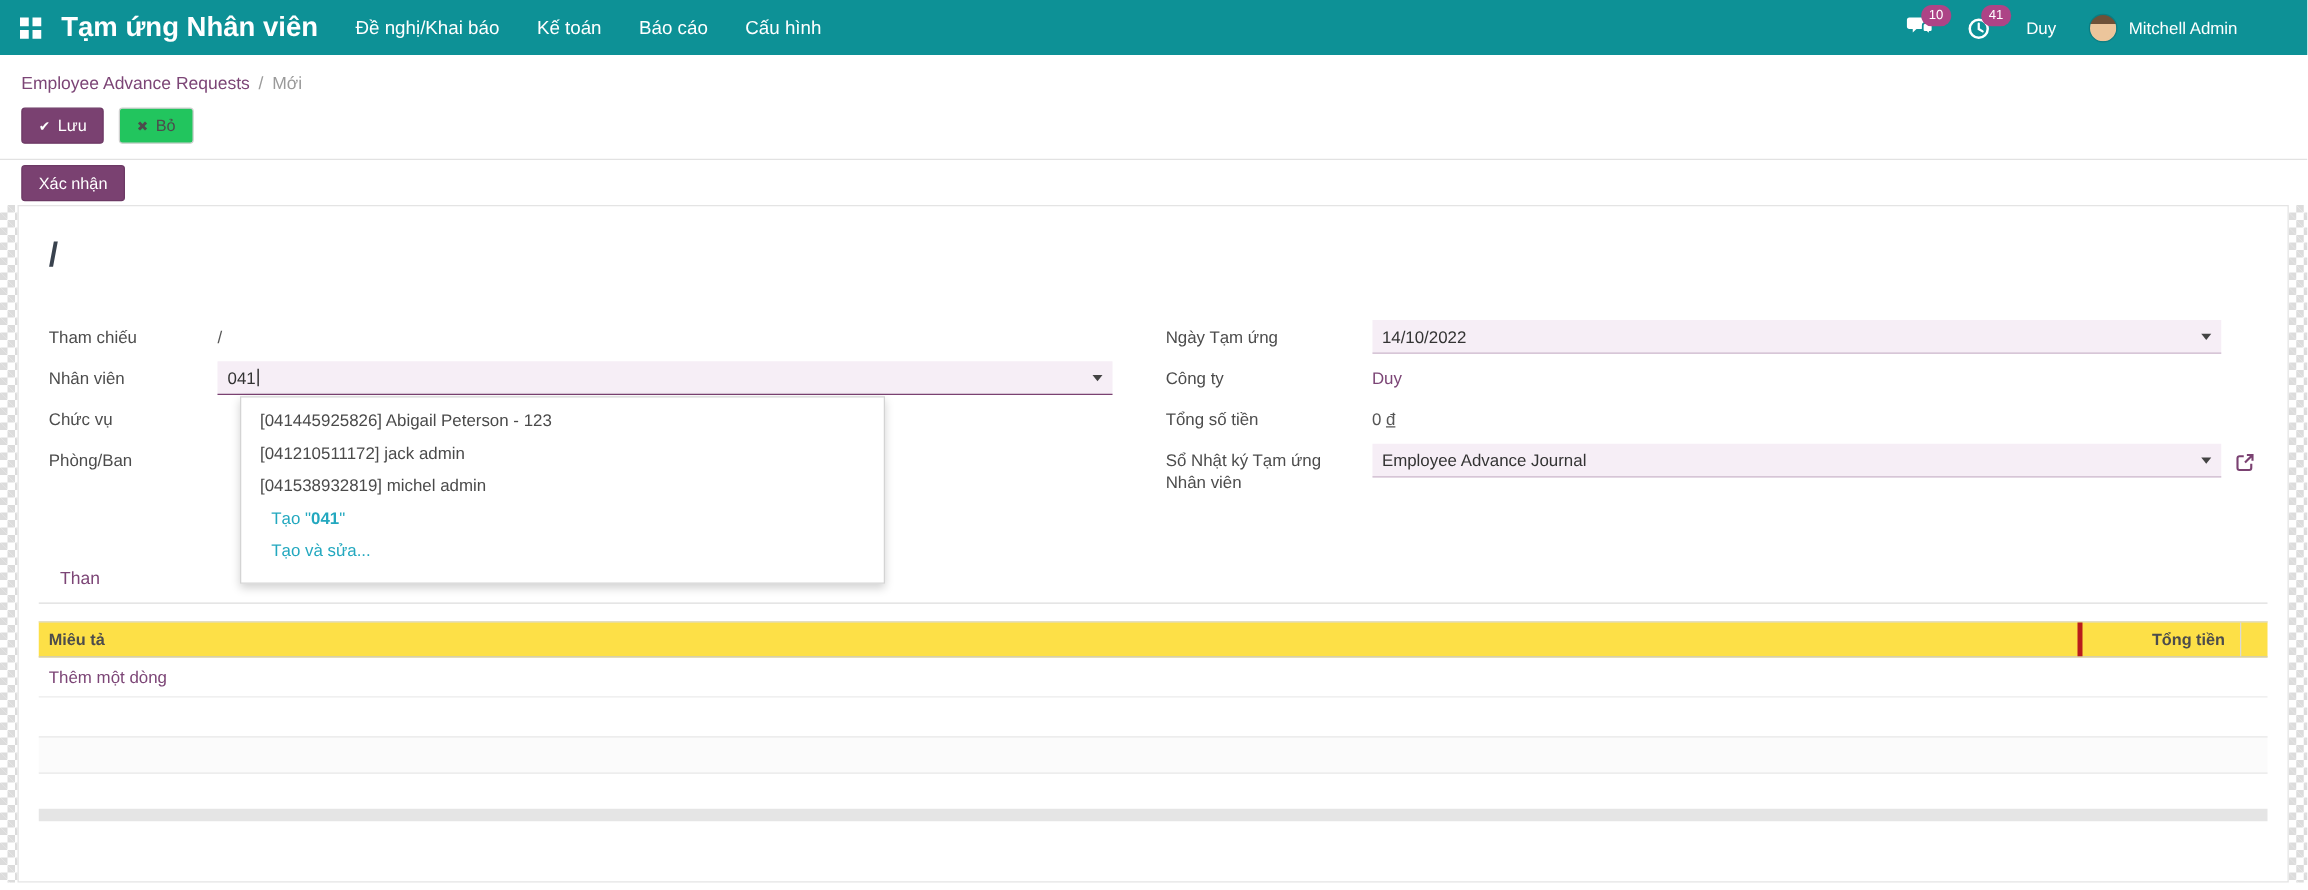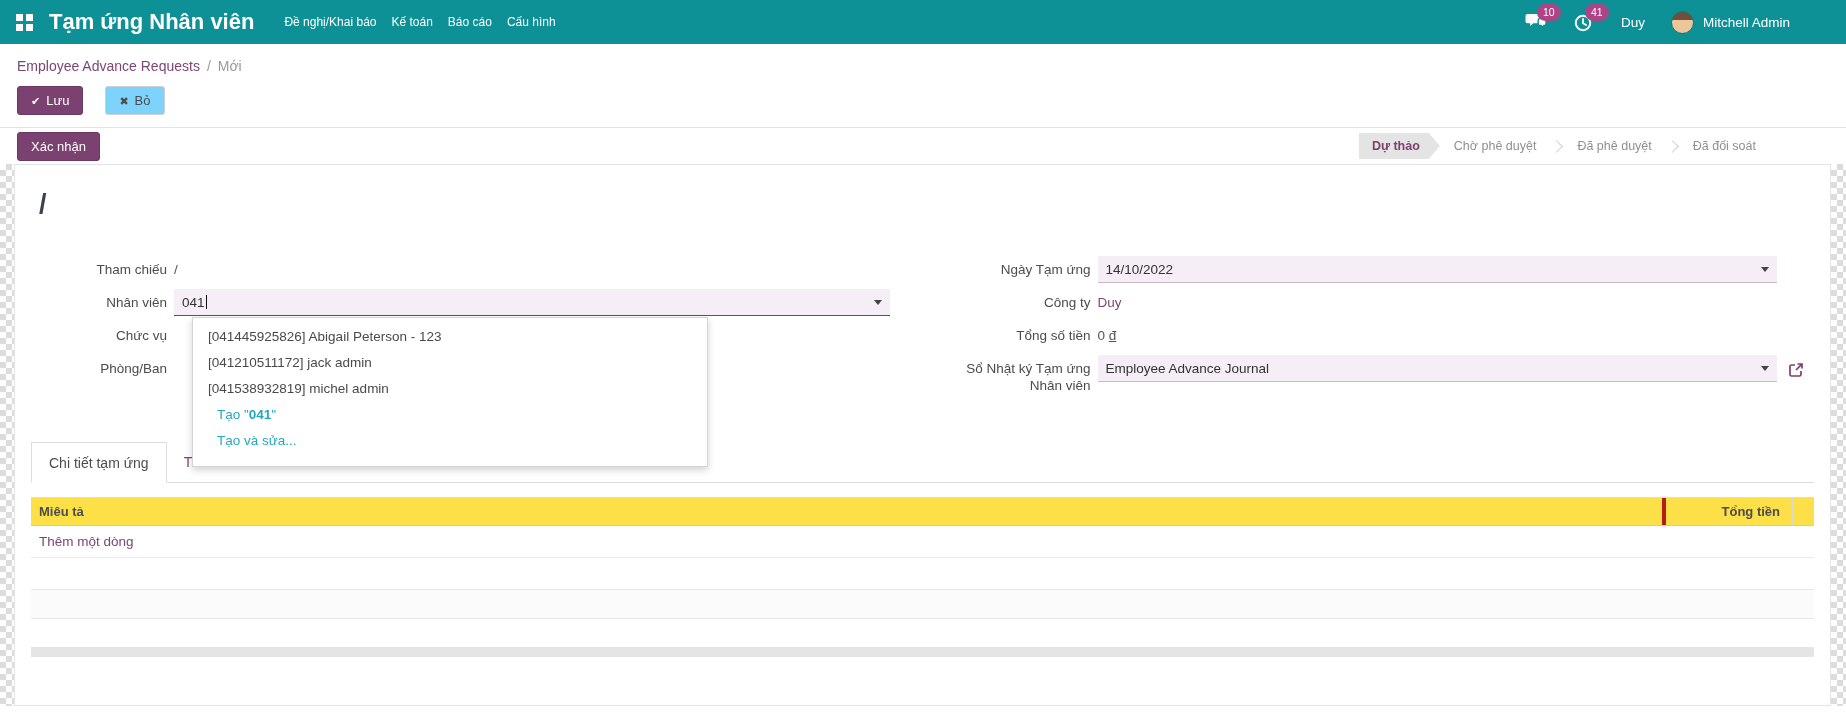--- a/index.html
+++ b/index.html
@@ -6,41 +6,41 @@
   html,body { width:1846px; height:712px; overflow:hidden; background:#fff;
               font-family:"Liberation Sans", sans-serif; color:#4c4c4c; }
 
   
   .navbar { height:44px; background:#0d9196; display:flex; align-items:center;
             padding:0 56px 0 16px; color:#fff; }
   .apps-icon { display:grid; grid-template-columns:7px 7px; grid-template-rows:7px 7px;
                gap:3px; cursor:pointer; }
   .apps-icon span { background:#fff; }
   .app-title { font-size:22px; font-weight:700; margin-left:16px; white-space:nowrap; }
-  .nav-menus { display:flex; gap:15px; margin-left:30px; font-size:12px; }
+  .nav-menus { display:flex; gap:30px; margin-left:30px; font-size:15px; }
   .nav-menus div { cursor:pointer; white-space:nowrap; }
   .nav-right { margin-left:auto; display:flex; align-items:center; gap:26px; }
   .icon-wrap { position:relative; width:22px; height:18px; }
   .badge { position:absolute; top:-9px; left:12px; background:#ad4486; color:#fff;
            font-size:10.5px; line-height:1; padding:3px 6px; border-radius:9px; }
   .company-name { font-size:13.5px; }
   .user-zone { display:flex; align-items:center; gap:9px; }
   .avatar { width:23px; height:23px; border-radius:50%;
             background:linear-gradient(#6e5138 0 36%, #ecc59b 36%); border:1px solid #0b7d82; }
   .user-name { font-size:13.5px; }
 
   
   .cp { background:#fff; }
   .breadcrumb { padding:14px 0 6px 17px; font-size:14px; }
   .bc-link { color:#7c4576; cursor:pointer; }
   .bc-sep { color:#9a9a9a; padding:0 7px; }
   .bc-current { color:#9a9a9a; }
-  .cp-buttons { padding:6px 0 12px 17px; display:flex; gap:22px; }
+  .cp-buttons { padding:6px 0 12px 17px; display:flex; gap:12px; }
   .btn { font-size:13px; padding:6px 13px; border:1px solid transparent; cursor:pointer;
-         border-radius:3px; background:#7dd3fc; color:#4c4c4c; }
+         border-radius:3px; background:#22c55e; color:#4c4c4c; }
   .btn-primary { background:#7a4171; border-color:#6c3964; color:#fff; }
   .btn .gl { margin-right:6px; font-size:11px; }
   .btn-plain { border-color:#d0d0d0; }
 
   
   .control-row { border-top:1px solid #e2e2e2; height:37px; display:flex;
                  align-items:center; justify-content:space-between;
                  padding:0 86px 0 17px; background:#fff; }
   .statusbar { display:flex; align-items:center; font-size:12.5px; color:#8f8f8f; }
   .step-active { background:#e4e4e4; color:#7a4171; font-weight:700;
@@ -62,21 +62,21 @@
            background:#fff; border:1px solid #e4e4e4; padding:16px 16px 0; }
 
   .sheet-title { font-size:27px; font-weight:700; color:#39424e; margin:8px 0 0 8px; }
 
   
   .form-grid { display:flex; margin-top:36px; }
   .fcol { width:50%; }
   .fcol.right { padding-left:2px; }
   .frow { display:flex; align-items:flex-start; min-height:27px; margin-bottom:6px; }
   .flabel { width:136px; flex:0 0 136px; font-size:13.5px; font-weight:500;
-            color:#4c4c4c; line-height:27px; padding-left:8px;text-align:right; }
+            color:#4c4c4c; line-height:27px; padding-left:8px; }
   .fcol.right .flabel { width:166px; flex:0 0 166px; line-height:17px; padding-top:5px; }
   .fvalue { flex:1; font-size:13.5px; line-height:27px; color:#555; padding-left:7px;
             position:relative; }
   .fcol.left .fvalue { margin-right:33px; }
   .fcol.right .fvalue { margin-right:37px; }
   .link-purple { color:#7c4576; cursor:pointer; }
   .o-input { background:#f6eef6; height:27px; display:flex; align-items:center;
              padding:0 8px; border-bottom:1px solid #cbb8cb; cursor:text; }
   .o-input.focused { border-bottom:1px solid #7a4171; }
   .o-input .val { font-size:13.5px; color:#333; }
@@ -162,28 +162,20 @@
     <span class="bc-link">Employee Advance Requests</span><span class="bc-sep">/</span><span class="bc-current">Mới</span>
   </div>
   <div class="cp-buttons">
     <button class="btn btn-primary"><span class="gl">✔</span><span>Lưu</span></button>
     <button class="btn btn-plain"><span class="gl">✖</span><span>Bỏ</span></button>
   </div>
 </div>
 
 <div class="control-row">
   <button class="btn btn-primary">Xác nhận</button>
-  <div class="statusbar">
-    <span class="step-active">Dự thảo</span>
-    <span class="step">Chờ phê duyệt</span>
-    <span class="chev"></span>
-    <span class="step">Đã phê duyệt</span>
-    <span class="chev"></span>
-    <span class="step">Đã đối soát</span>
-  </div>
 </div>
 
 <div class="content-wrap">
   <div class="checker left"></div>
   <div class="checker right"></div>
 
   <div class="sheet">
     <div class="sheet-title">/</div>
 
     <div class="form-grid">
@@ -251,21 +243,20 @@
                 <path d="M7 3H3.6C2.7 3 2 3.7 2 4.6v7.8c0 .9.7 1.6 1.6 1.6h7.8c.9 0 1.6-.7 1.6-1.6V9" fill="none" stroke="#7a4171" stroke-width="1.7"></path>
                 <path d="M9.5 2H14v4.5M13.6 2.4L8 8" fill="none" stroke="#7a4171" stroke-width="1.7"></path>
               </svg>
             </span>
           </div>
         </div>
       </div>
     </div>
 
     <div class="tabs">
-      <div class="tab active">Chi tiết tạm ứng</div>
       <div class="tab inactive">Than</div>
     </div>
 
     <div class="list">
       <div class="lhead">
         <div class="c-desc">Miêu tả</div>
         <div class="c-total">Tổng tiền</div>
         <div class="c-end"></div>
       </div>
       <div class="l-add">Thêm một dòng</div>

